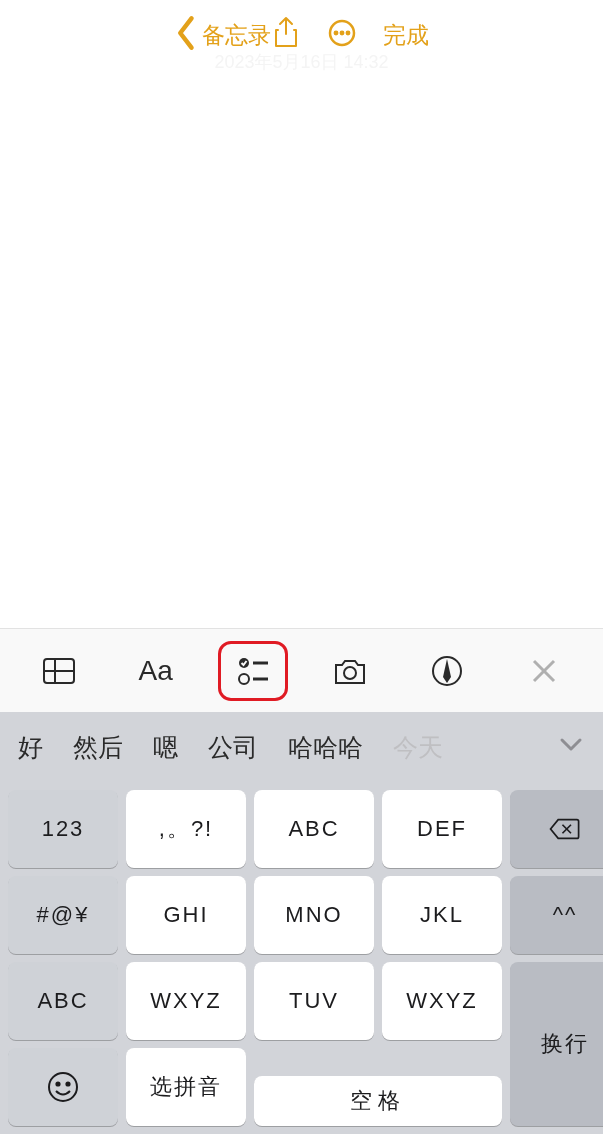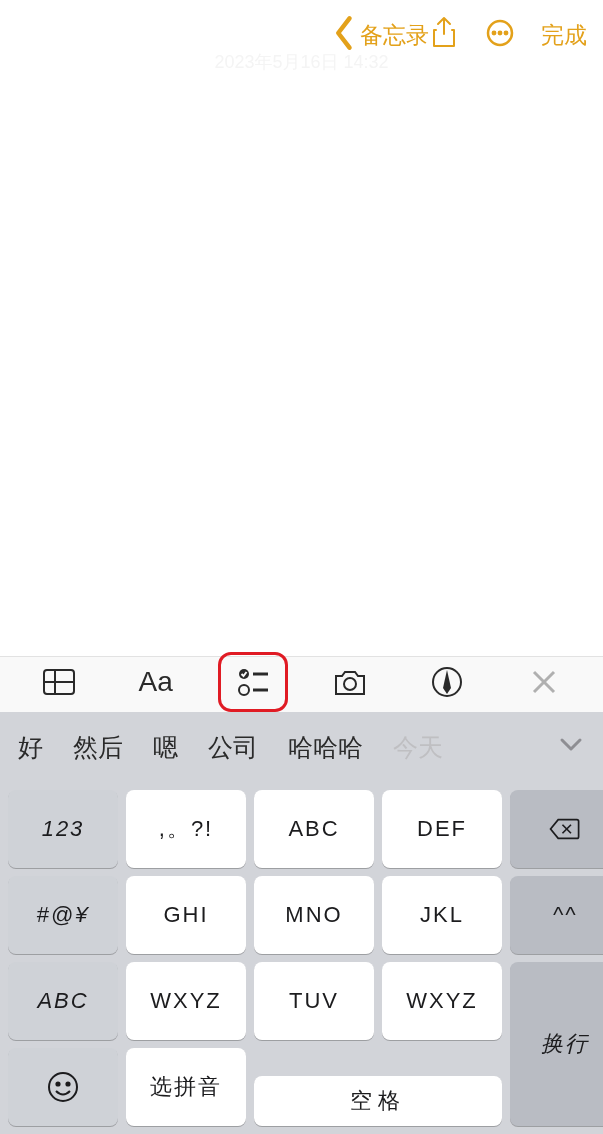--- a/index.html
+++ b/index.html
@@ -1,20 +1,20 @@
 <!DOCTYPE html>
 <html><head>
   <meta charset="utf-8">
   <style>
     * { margin: 0; padding: 0; box-sizing: border-box; font-family: -apple-system, "PingFang SC", "Helvetica Neue", sans-serif; }
     html, body { width: 603px; height: 1134px; background: #fff; overflow: hidden; }
     .root { width: 100%; height: 100%; display: flex; flex-direction: column; }
 
     
-    .header { height: 70px; display: flex; align-items: center; justify-content: flex-end; padding: 0 16px; }
+    .header { height: 70px; display: flex; align-items: center; justify-content: center; padding: 0 16px; }
     .hdr-left { display: flex; align-items: center; gap: 2px; }
     .back-chevron svg { width: 26px; height: 36px; stroke: #e3a11a; }
     .back-label { font-size: 23px; color: #e3a11a; }
     .hdr-right { display: flex; align-items: center; gap: 26px; }
     .hdr-icon svg { width: 30px; height: 34px; stroke: #e3a11a; fill: none; stroke-width: 2; }
     .hdr-icon.more svg { stroke-width: 2.5; }
     .done { font-size: 23px; color: #e3a11a; font-weight: 500; }
     .date-faint { position: absolute; left: 0; right: 0; top: 50px; text-align: center; color: #f4f4f4; font-size: 18px; pointer-events: none; }
 
     
@@ -23,38 +23,38 @@
     .check-row { display: flex; align-items: center; gap: 22px; margin-bottom: 16px; }
     .check-circle { width: 30px; height: 30px; border-radius: 50%; border: 2px solid #c6c6c6; flex: 0 0 30px; }
     .check-circle.checked { background: #e3a11a; border-color: #e3a11a; position: relative; }
     .check-circle.checked::after { content: ""; position: absolute; left: 8px; top: 3px; width: 8px; height: 14px; border-right: 3px solid #fff; border-bottom: 3px solid #fff; transform: rotate(40deg); }
     .check-text { font-size: 24px; color: #333; }
     .cursor { width: 3px; height: 30px; background: #e3a11a; margin-left: 14px; margin-top: 4px; }
 
     .spacer { flex: 1 1 auto; }
 
     
-    .fmt-bar { height: 56px; background: #f9f9f9; border-top: 1px solid #e2e2e2; display: flex; justify-content: space-around; padding: 0 10px; }
+    .fmt-bar { height: 84px; background: #f9f9f9; border-top: 1px solid #e2e2e2; display: flex; align-items: center; justify-content: space-around; padding: 0 10px; }
     .fmt-btn { width: 60px; height: 50px; display: flex; align-items: center; justify-content: center; border-radius: 8px; }
     .fmt-btn svg { width: 40px; height: 40px; stroke: #2a2a2a; fill: none; stroke-width: 2; }
     .fmt-btn.aa { font-size: 28px; font-weight: 500; color: #2a2a2a; }
     .fmt-btn.highlight { outline: 3px solid #e01b24; outline-offset: 2px; }
     .fmt-close svg { stroke: #b0b0b0; }
 
     
     .kbd-area { background: #d2d4d9; }
     .cand-strip { height: 70px; display: flex; align-items: center; gap: 30px; padding: 0 18px; font-size: 25px; color: #2a2a2a; white-space: nowrap; overflow: hidden; }
     .cand-strip .fade { color: #bfbfc2; }
     .cand-expand { margin-left: auto; }
     .cand-expand svg { width: 28px; height: 28px; stroke: #8e8e93; fill: none; stroke-width: 3; }
 
     
     .kbd-grid { display: grid; grid-template-columns: 110px 120px 120px 120px 110px; grid-auto-rows: 78px; gap: 8px; padding: 8px; }
     .key { background: #fff; border-radius: 8px; display: flex; align-items: center; justify-content: center; font-size: 22px; color: #1c1c1e; box-shadow: 0 1px 0 rgba(0,0,0,.25); letter-spacing: 2px; }
-    .key.func { background: #b9bcc3; font-style: italic; }
+    .key.func { background: #b9bcc3; }
     .key.func.light { background: #cfd2d7; }
     .key.tall { grid-row: span 2; }
     .key svg { width: 34px; height: 34px; stroke: #1c1c1e; fill: none; stroke-width: 2; }
     .key.space { grid-column: span 2; letter-spacing: 6px; margin-top: 28px; }
     .key.emoji svg { stroke-width: 2; }
   </style>
 </head>
 <body>
 
 <div class="root">

